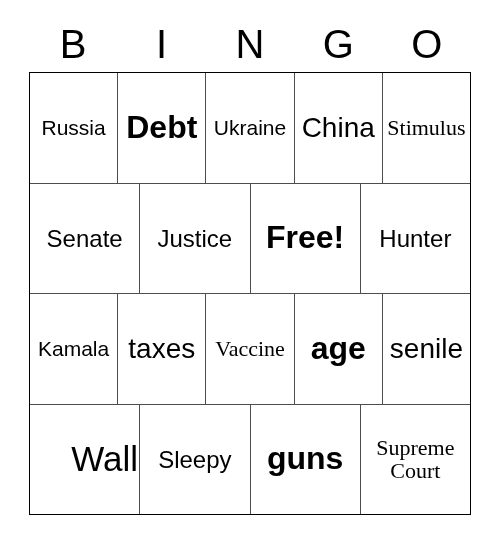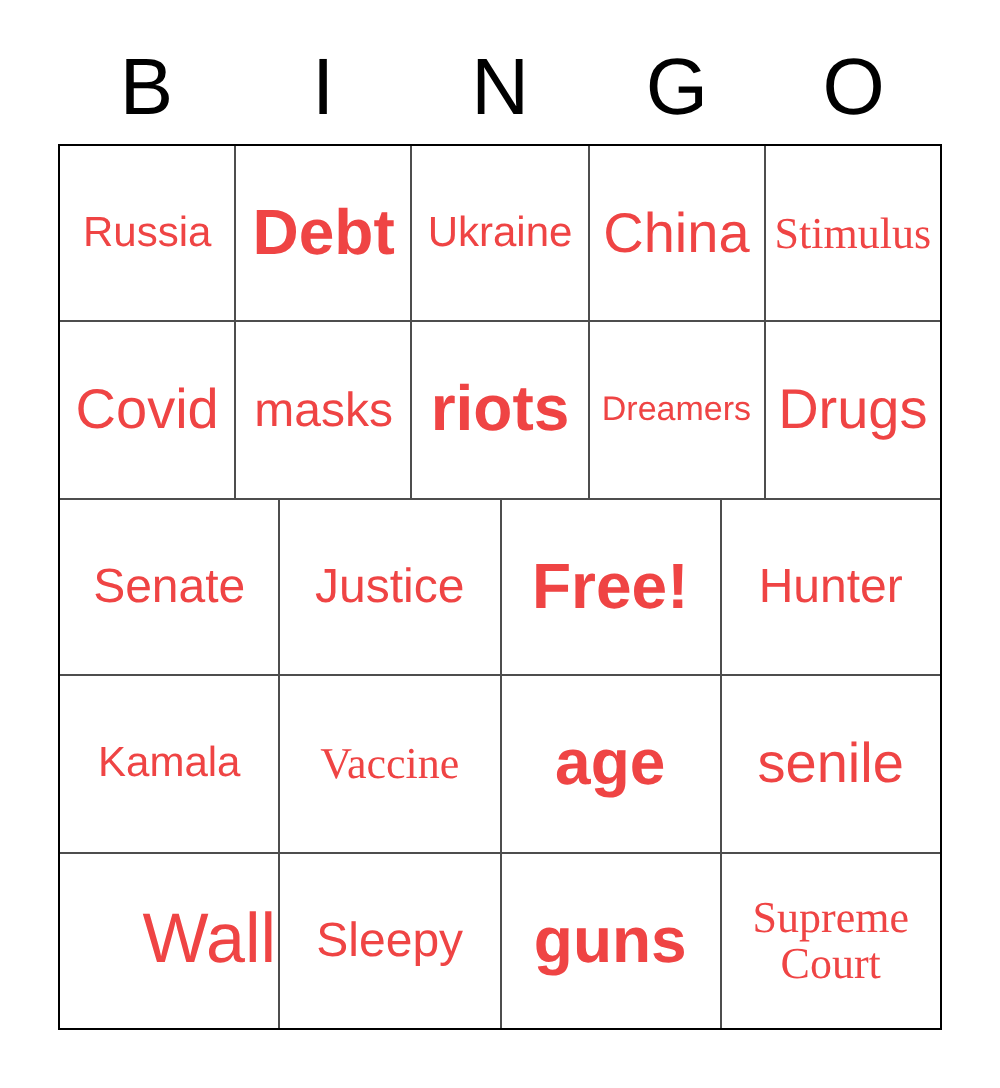--- a/index.html
+++ b/index.html
@@ -79,21 +79,21 @@
     padding: 0 2px;
     overflow: hidden;
     background: #ffffff;
   }
   .bingo-cell:last-child {
     border-right: none;
   }
   .cell-text {
     display: block;
     line-height: 1.05;
-    color: #ef4444;
+    color: #000000;
     white-space: pre-line;
   }
 
   
   .fs-xs  { font-size: 17px; }
   .fs-sm  { font-size: 22px; font-family: Liberation Serif, serif; }
   .fs-md  { font-size: 21px; }
   .fs-lg  { font-size: 24px; }
   .fs-xl  { font-size: 28px; }
   .fs-xxl { font-size: 32px; font-weight: bold; }
@@ -125,56 +125,42 @@
           <span class="cell-text fs-md">Ukraine</span>
         </div>
       <div class="bingo-cell">
           <span class="cell-text fs-xl">China</span>
         </div>
       <div class="bingo-cell">
           <span class="cell-text fs-sm">Stimulus</span>
         </div>
     </div>
 
-    <div class="bingo-row">
-      <div class="bingo-cell">
-          <span class="cell-text fs-xl">Covid</span>
-        </div>
-      <div class="bingo-cell">
-          <span class="cell-text fs-lg">masks</span>
-        </div>
-      <div class="bingo-cell">
-          <span class="cell-text fs-xxl">riots</span>
-        </div>
-      <div class="bingo-cell">
-          <span class="cell-text fs-xs">Dreamers</span>
-        </div>
-      <div class="bingo-cell">
-          <span class="cell-text fs-xl">Drugs</span>
-        </div>
-    </div>
 
     <div class="bingo-row">
       <div class="bingo-cell">
           <span class="cell-text fs-lg">Senate</span>
         </div>
       <div class="bingo-cell">
           <span class="cell-text fs-lg">Justice</span>
         </div>
       <div class="bingo-cell">
           <span class="cell-text fs-xxl">Free!</span>
         </div>
       <div class="bingo-cell">
           <span class="cell-text fs-lg">Hunter</span>
         </div>
     </div>
 
     <div class="bingo-row">
       <div class="bingo-cell">
           <span class="cell-text fs-md">Kamala</span>
+        </div>
+      <div class="bingo-cell">
+          <span class="cell-text fs-xl">taxes</span>
         </div>
       <div class="bingo-cell">
           <span class="cell-text fs-sm">Vaccine</span>
         </div>
       <div class="bingo-cell">
           <span class="cell-text fs-xxl">age</span>
         </div>
       <div class="bingo-cell">
           <span class="cell-text fs-xl">senile</span>
         </div>

